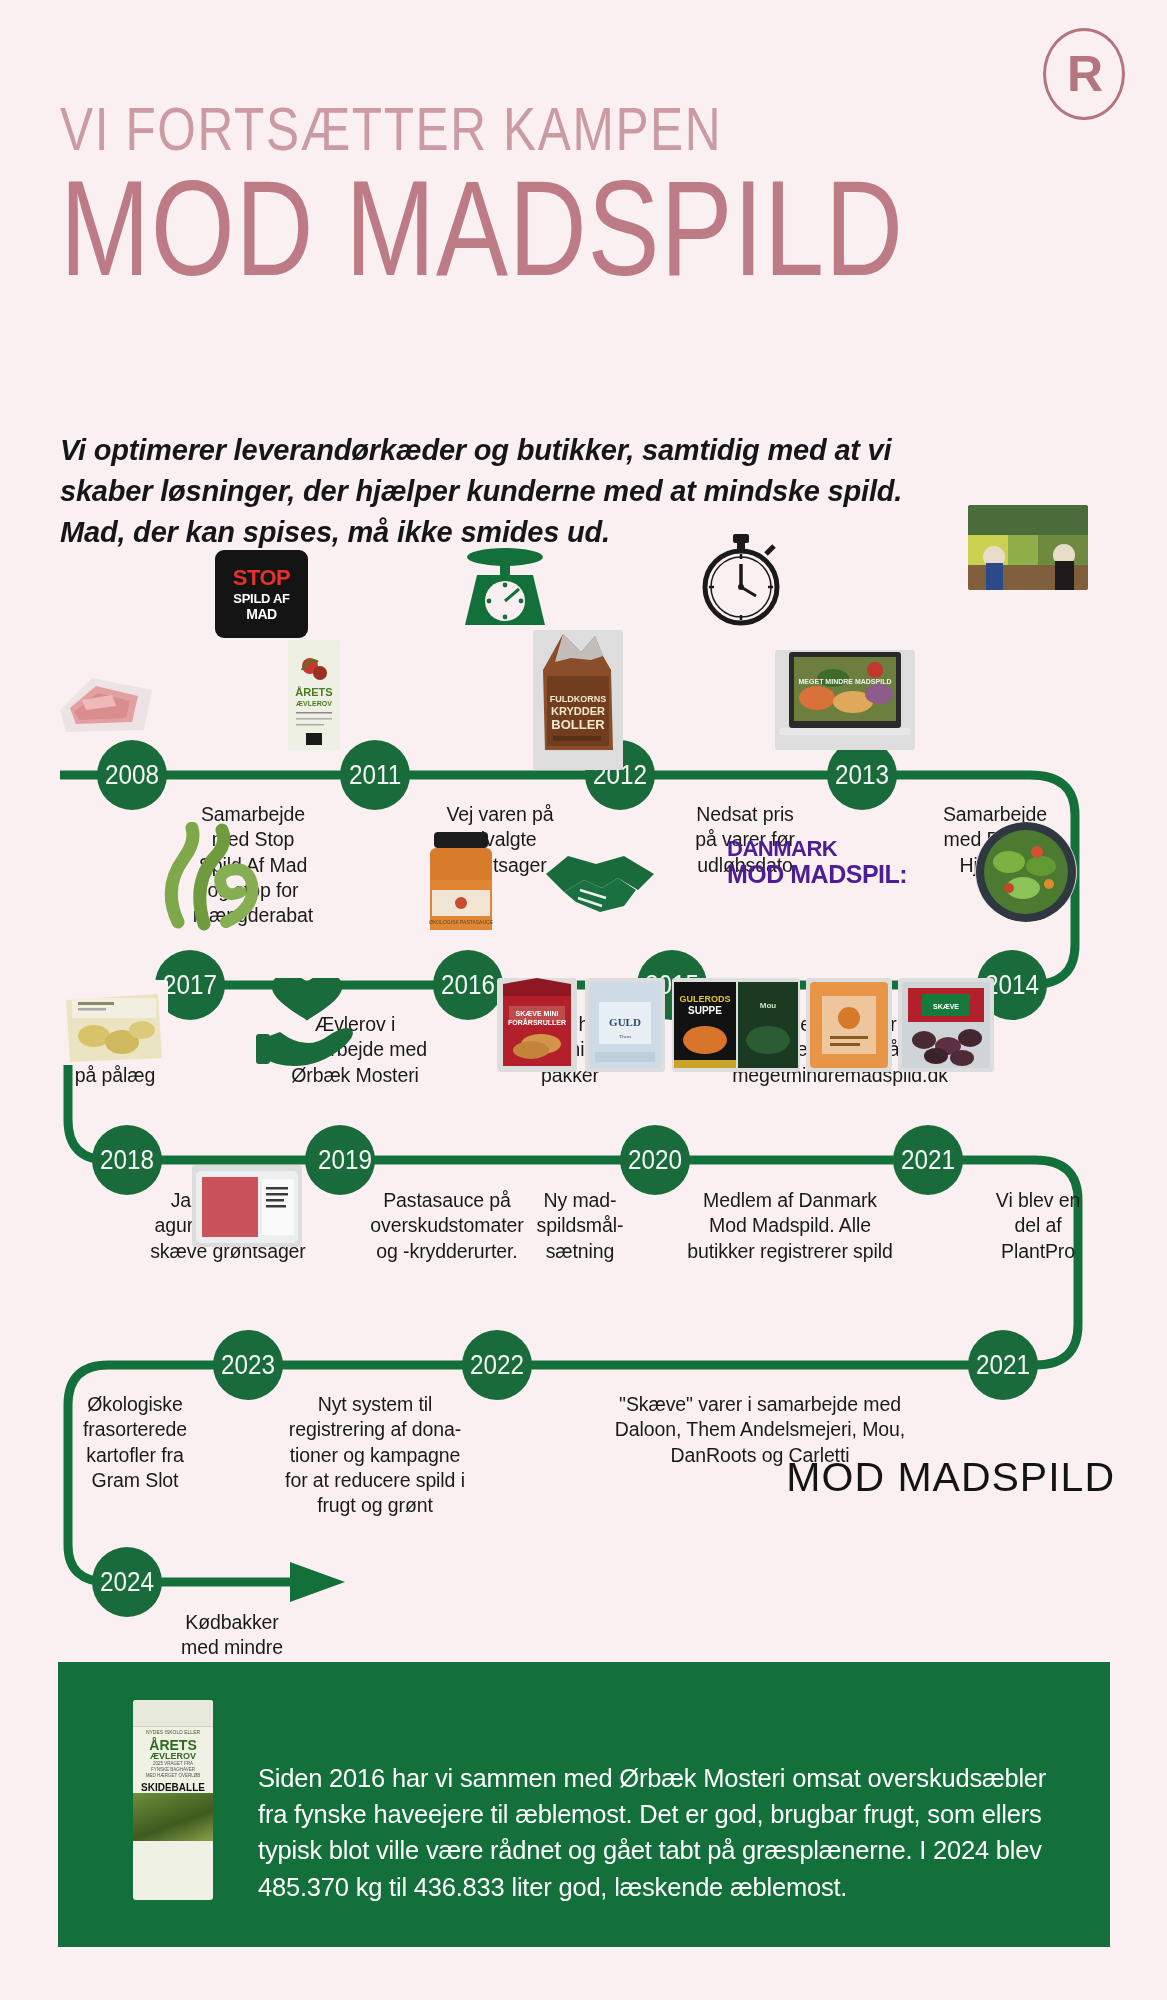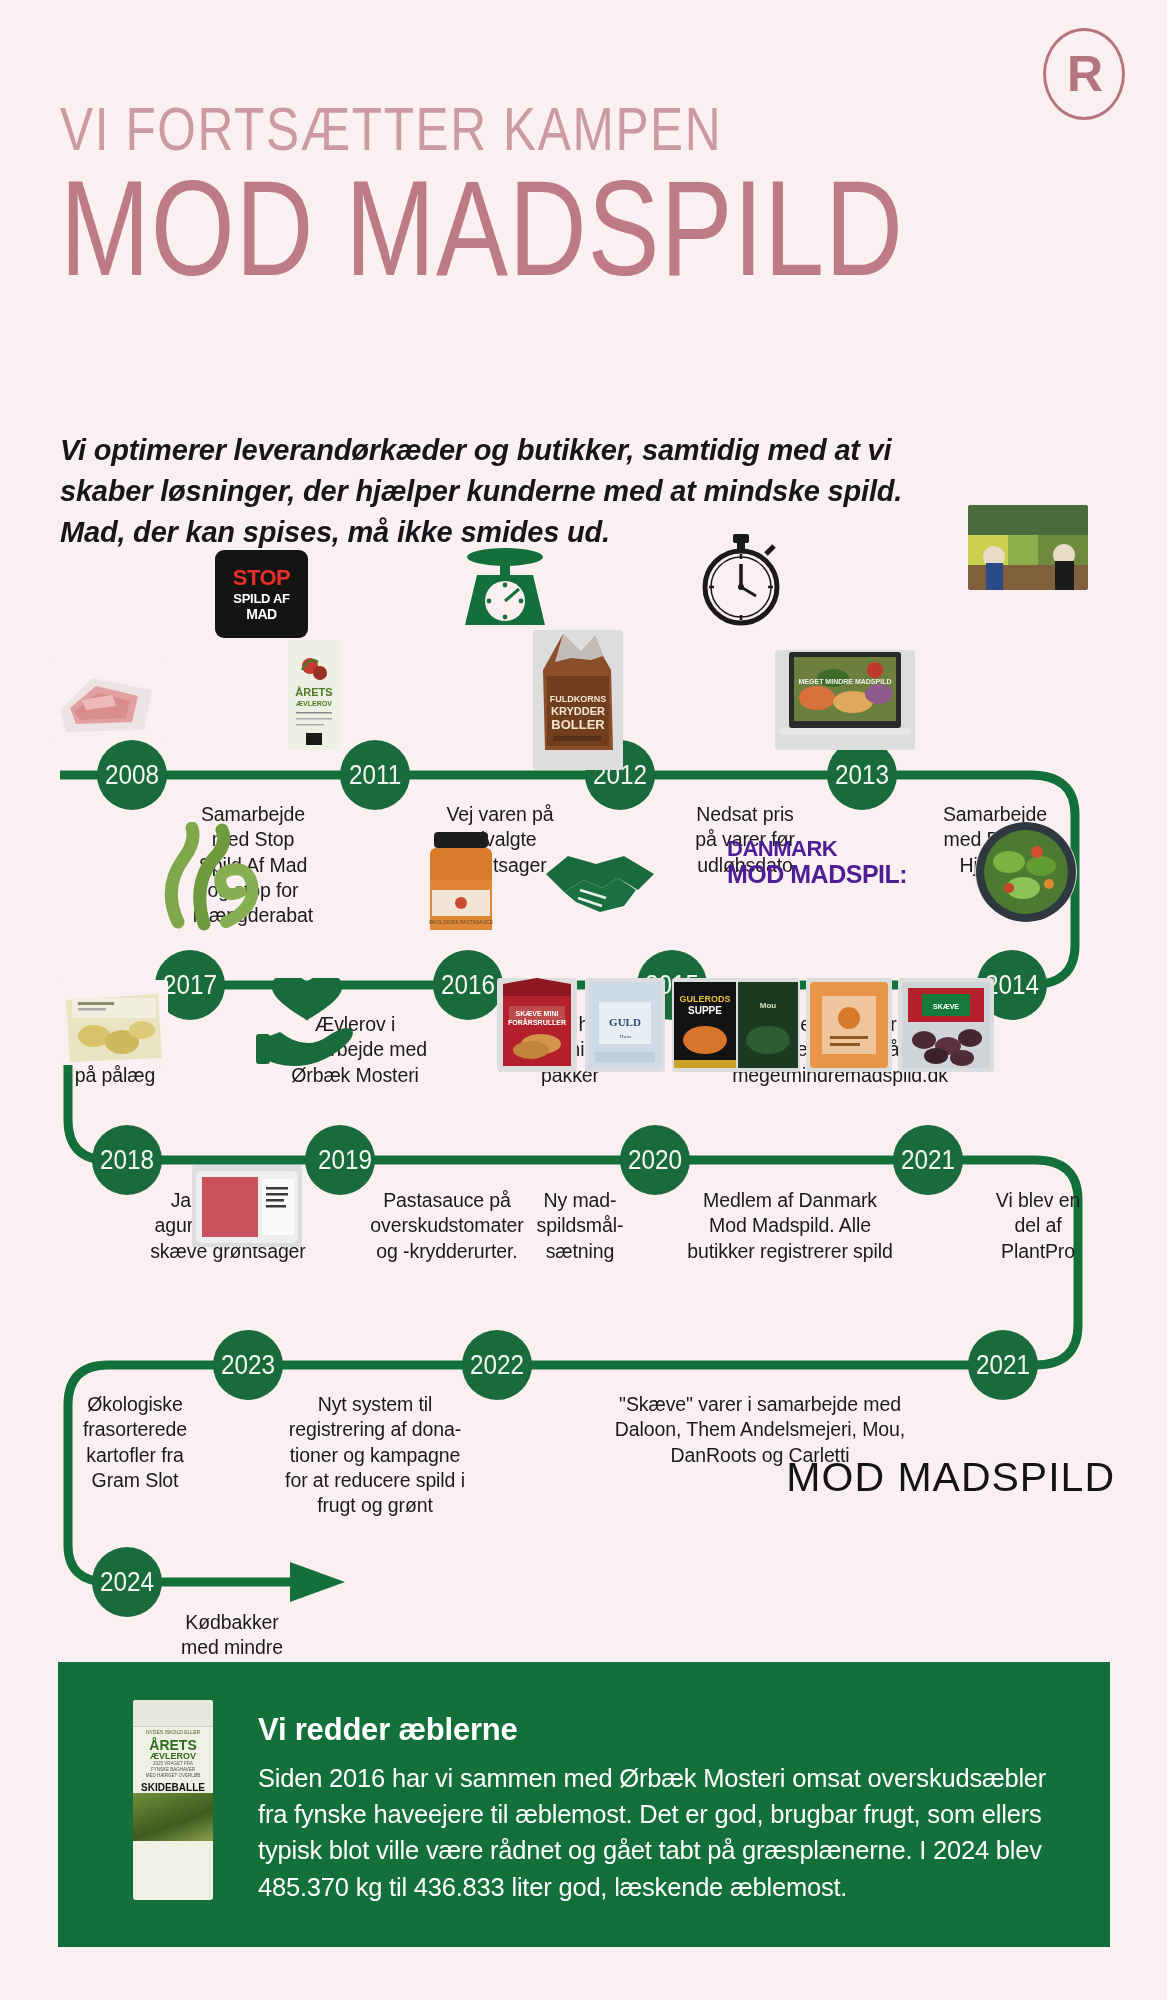--- a/index.html
+++ b/index.html
@@ -533,17 +533,16 @@
       <div class="jtop"></div>
       <div class="jline">NYDES ISKOLD ELLER</div>
       <div class="jbig">ÅRETS</div>
       <div class="jmid">ÆVLEROV</div>
       <div class="jsmall" style="white-space:pre-line">2025 VRAGET FRA
 FYNSKE BAGHAVER
 MED HÆRGET OVERLØB</div>
       <div class="jsk">SKIDEBALLE</div>
       <div class="japple"></div>
     </div>
-    <div class="ftitle">Vi redder æblerne</div>
     <div class="fbody">Siden 2016 har vi sammen med Ørbæk Mosteri omsat overskudsæbler fra fynske haveejere til æblemost. Det er god, brugbar frugt, som ellers typisk blot ville være rådnet og gået tabt på græsplænerne. I 2024 blev 485.370 kg til 436.833 liter god, læskende æblemost.</div>
   </div>
 
 </div>
 
 </body></html>

